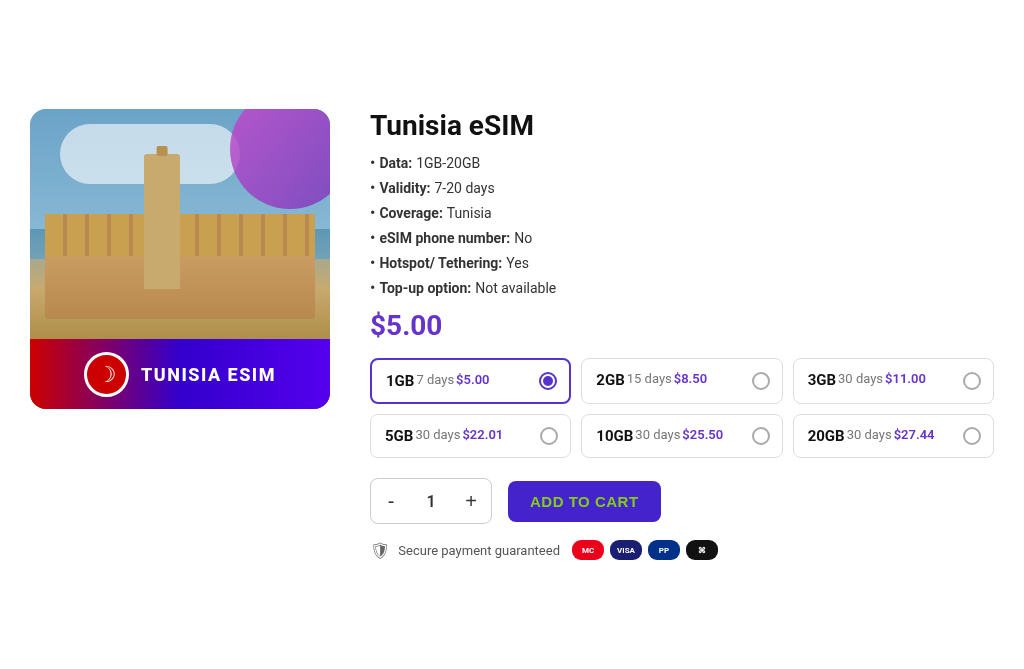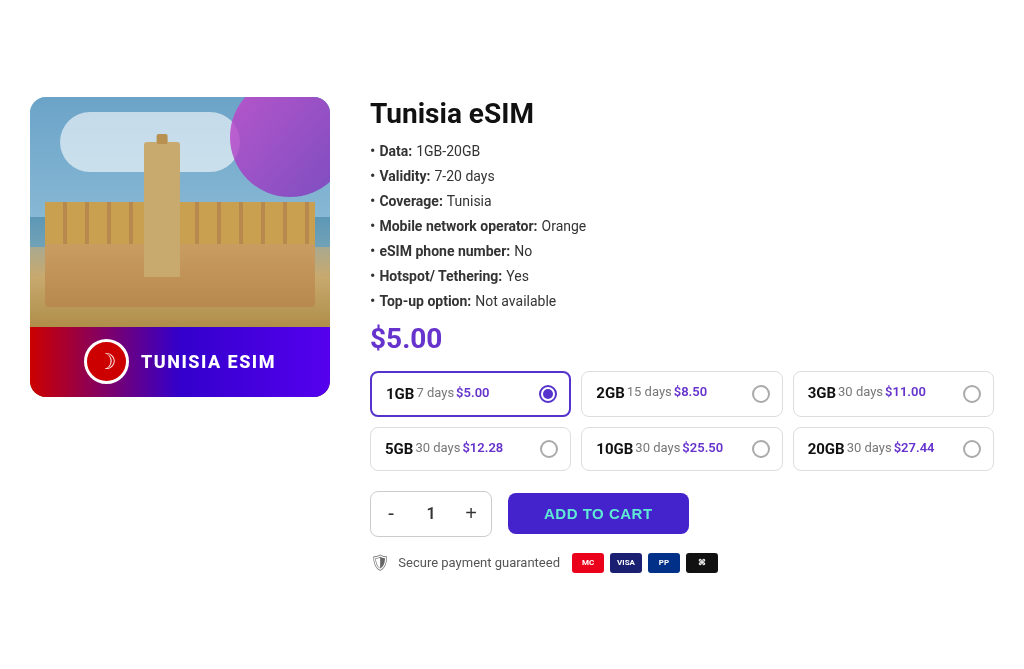--- a/index.html
+++ b/index.html
@@ -267,24 +267,24 @@
       justify-content: center;
     }
     .qty-value {
       width: 40px;
       text-align: center;
       font-size: 16px;
       font-weight: 600;
     }
     .add-to-cart-btn {
       background: #4422cc;
-      color: #5eead4;
+      color: #84cc16;
       border: none;
       border-radius: 8px;
-      padding: 12px 36px;
+      padding: 12px 22px;
       font-size: 15px;
       font-weight: 700;
       cursor: pointer;
       letter-spacing: 0.5px;
     }
     .secure-row {
       display: flex;
       align-items: center;
       gap: 8px;
       font-size: 13px;
@@ -294,21 +294,21 @@
       font-size: 16px;
       color: #666;
     }
     .payment-icons {
       display: flex;
       gap: 6px;
       margin-left: 4px;
     }
     .pay-icon {
       width: 32px; height: 20px;
-      border-radius: 3px;
+      border-radius: 9px;
       font-size: 8px;
       font-weight: 700;
       display: flex;
       align-items: center;
       justify-content: center;
       color: white;
     }
     .pay-mastercard { background: #eb001b; }
     .pay-visa { background: #1a1f71; }
     .pay-paypal { background: #003087; }
@@ -346,24 +346,20 @@
       </li>
       <li>
         <span class="spec-label">Validity:</span>
         <span>7-20 days</span>
       </li>
       <li>
         <span class="spec-label">Coverage:</span>
         <span>Tunisia</span>
       </li>
       <li>
-        <span class="spec-label">Mobile network operator:</span>
-        <span>Orange</span>
-      </li>
-      <li>
         <span class="spec-label">eSIM phone number:</span>
         <span>No</span>
       </li>
       <li>
         <span class="spec-label">Hotspot/ Tethering:</span>
         <span>Yes</span>
       </li>
       <li>
         <span class="spec-label">Top-up option:</span>
         <span>Not available</span>
@@ -391,21 +387,21 @@
       <div class="plan-card">
         <span class="plan-name">3GB</span>
         <span class="plan-days">30 days</span>
         <span class="plan-price">$11.00</span>
         <div class="plan-radio"></div>
       </div>
 
       <div class="plan-card">
         <span class="plan-name">5GB</span>
         <span class="plan-days">30 days</span>
-        <span class="plan-price">$12.28</span>
+        <span class="plan-price">$22.01</span>
         <div class="plan-radio"></div>
       </div>
 
       <div class="plan-card">
         <span class="plan-name">10GB</span>
         <span class="plan-days">30 days</span>
         <span class="plan-price">$25.50</span>
         <div class="plan-radio"></div>
       </div>
 

